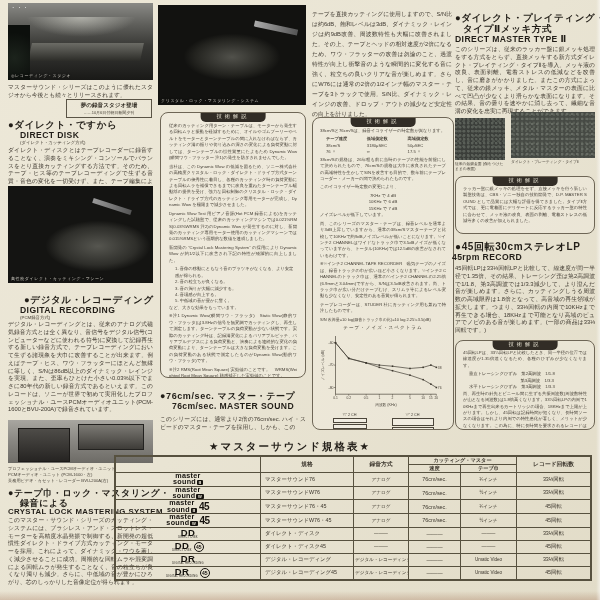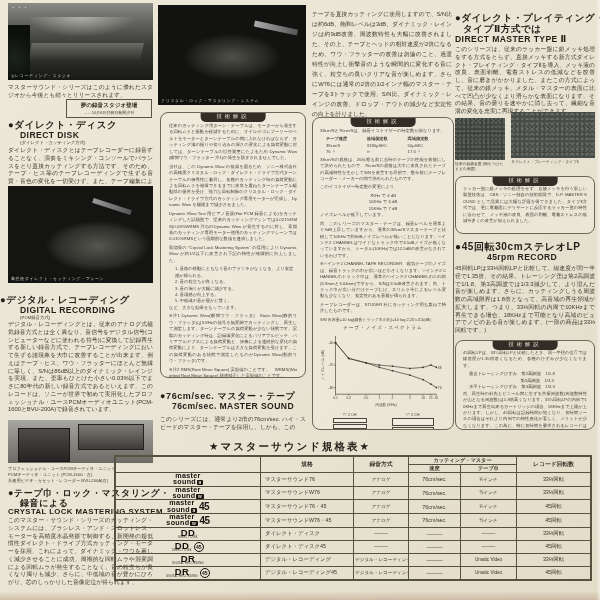--- a/index.html
+++ b/index.html
@@ -53,31 +53,31 @@
     <span class="pcap">◎レコーディング・スタジオ</span>
   </div>
 
   <div class="abs body-txt" style="left:8px;top:84px;width:145px">マスターサウンド・シリーズはこのように優れたスタジオから今後とも続々とリリースされます。</div>
 
   <div class="abs news" style="left:66px;top:99px;width:86px">
     <div style="font-size:5.6px;font-weight:bold;color:#332e25">夢の録音スタジオ登場</div>
     <div style="font-size:4px;color:#4a443a">……10月6日付朝日新聞夕刊</div>
   </div>
 
-  <div class="abs h-jp" style="left:8px;top:119px">●ダイレクト・ディスク</div>
+  <div class="abs h-jp" style="left:8px;top:119px">●ダイレクト・ですから</div>
   <div class="abs h-en" style="left:20px;top:130px">DIRECT DISK</div>
   <div class="abs h-sub" style="left:20px;top:140px">(ダイレクト・カッティング方式)</div>
   <div class="abs body-txt" style="left:8px;top:147px;width:145px">ダイレクト・ディスクとはテープレコーダーに録音することなく、演奏をミキシング・コンソールでバランスをとり直接カッティングする方法です。そのため、テープ・ヒス等のテープレコーディングで生ずる音質・音色の変化を一切受けず、また、テープ編集によらない生の音楽をそのまま再現します。</div>
 
   <div class="photo" style="left:8px;top:186px;width:145px;height:97px;background:radial-gradient(ellipse 70px 34px at 62% 62%,#565650 0%,#2e2e2a 55%,#141412 75%),linear-gradient(180deg,#3a3a36,#101010)">
     <div class="abs" style="left:84px;top:18px;width:40px;height:5px;background:linear-gradient(90deg,#999,#555);transform:rotate(18deg)"></div>
     <span class="pcap">高性能ダイレクト・カッティング・マシーン</span>
   </div>
 
-  <div class="abs h-jp" style="left:0;top:294px">●デジタル・レコーディング</div>
+  <div class="abs h-jp" style="left:24px;top:294px">●デジタル・レコーディング</div>
   <div class="abs h-en" style="left:20px;top:305px">DIGITAL RECORDING</div>
   <div class="abs h-sub" style="left:20px;top:315px">(PCM録音方式)</div>
   <div class="abs body-txt" style="left:8px;top:321px;width:145px">デジタル・レコーディングとは、従来のアナログ式磁気録音方式とは全く異なり、音信号をデジタル信号(コンピューターなどに使われる符号)に変換して記録再生する新しい録音方式で、テープレコーディングにおいて生ずる諸現象を大巾に改善することが出来ます。例えばテープ・ヒス、ワウ・フラッターにほとんど無縁に等しく、S/Nは86dB以上のダイナミック・レインジを実現。また、歪率もひとけた小さい0.03%以下でまさに80年代の新しい録音方式であるといえます。このレコードは、ソニーが世界で初めて実用化したプロフェッショナル・ユースPCMオーディオユニット(PCM-1600とBVU-200A)で録音されています。</div>
 
   <div class="photo" style="left:8px;top:420px;width:145px;height:43px;background:linear-gradient(180deg,#a8a6a0 0%,#8b8984 45%,#6d6b66 100%)">
     <div class="abs" style="left:10px;top:8px;width:52px;height:34px;background:linear-gradient(180deg,#4e4c48,#262422);border:1px solid #1c1a18"></div>
     <div class="abs" style="left:70px;top:4px;width:66px;height:26px;background:linear-gradient(180deg,#7c7a74,#3e3c38);border:1px solid #232220"></div>
   </div>
   <div class="abs rep-lines" style="left:8px;top:466px;width:145px;font-size:4.2px;line-height:1.45;color:#49433a">
       <div>プロフェッショナル・ユースPCMオーディオ・ユニット</div>
@@ -216,37 +216,37 @@
       <div>
         <div class="dimcap">½″ 2 CH</div>
         <div class="trk" style="width:42px;height:8px;margin:1px 0"></div>
         <div class="trk" style="width:42px;height:8px"></div>
       </div>
     </div>
 
   </div>
 
   <div class="abs h-jp" style="left:455px;top:12px">●ダイレクト・プレイティング・</div>
-  <div class="abs h-jp" style="left:463px;top:23px">タイプⅡ方式では</div>
+  <div class="abs h-jp" style="left:463px;top:23px">タイプⅡメッキ方式</div>
   <div class="abs h-en" style="left:455px;top:34px">DIRECT MASTER TYPE Ⅱ</div>
   <div class="abs body-txt" style="left:455px;top:46px;width:140px">このシリーズは、従来のラッカー盤に銀メッキ処理をする方式をとらず、直接メッキする新方式ダイレクト・プレイティング・タイプⅡを導入。メッキ液の改良、表面剥離、電着ストレスの低減などを改善し、音に磨きがかかりました。またこの方式によって、従来の銀メッキ、メタル・マスターの表面に比べて凹凸が少なくより滑らかな表面になります。その結果、音の曇りを速やかに消し去って、繊細な音溝の変化を忠実に再現することができます。</div>
 
   <div class="photo" style="left:455px;top:118px;width:50px;height:42px;background:radial-gradient(circle at 30% 30%,#5a5f58 1px,transparent 1.6px),radial-gradient(circle at 70% 65%,#525750 1px,transparent 1.6px),#3b3e3a;background-size:4px 4px,5px 5px,auto"></div>
   <div class="abs" style="left:455px;top:162px;width:50px;font-size:3.8px;line-height:1.4;color:#49433a">従来の銀鍍金面 (傷をつけたままの表面)</div>
 
   <div class="photo" style="left:511px;top:112px;width:84px;height:46px;background:radial-gradient(circle at 25% 40%,#676c64 1px,transparent 1.6px),radial-gradient(circle at 75% 70%,#585d55 1px,transparent 1.6px),#464a44;background-size:5px 5px,4px 4px,auto"></div>
   <div class="abs" style="left:511px;top:160px;width:84px;font-size:3.8px;line-height:1.4;color:#49433a">ダイレクト・プレーティング・タイプⅡ</div>
 
   <div class="techbox" style="left:455px;top:176px;width:140px;height:58px;padding:9px 7px 3px">
     <span class="pill">技術解説</span>
     <div class="tt">ラッカー盤に銀メッキの処理をせず、直接メッキを行う新しい製盤技術は、CBS・ソニー独自の技術開発で、D.P. MASTER SOUND として品質には大幅な評価を得てきました。タイプⅡ方式では、更に電着面にデリケートに反応するラッカー盤の特性に合わせて、メッキ液の改良、表面の剥離、電着ストレスの低減等多くの改善が加えられました。</div>
   </div>
 
   <div class="abs h-jp" style="left:455px;top:240px;font-size:10px">●45回転30cmステレオLP</div>
-  <div class="abs h-en" style="left:487px;top:252px">45rpm  RECORD</div>
+  <div class="abs h-en" style="left:452px;top:252px">45rpm  RECORD</div>
   <div class="abs body-txt" style="left:455px;top:265px;width:140px">45回転LPは33⅓回転LPと比較して、線速度が同一半径で1.35倍、その結果、トレーシング歪は第2高調波で1/1.8、第3高調波では1/3.3減少して、より澄んだ音が楽しめます。さらに、カッティングしうる周波数の高域限界は1.8倍となって、高音域の再生領域が拡大します。つまり、33⅓回転の内周で10KHzまで再生できる場合、18KHzまで可能となり高域のピュアでノビのある音が楽しめます。(一部の商品は33⅓回転です。)</div>
 
   <div class="techbox" style="left:455px;top:340px;width:140px;height:90px;padding:9px 7px 3px">
     <span class="pill">技術解説</span>
     <div class="tt">45回転LPは、33⅓回転LPと比較したとき、同一半径の位置では線速度が1.35倍速くなるため、各種のひずみが少なくなります。</div>
     <div class="tt-c rep-ind">
         <div>垂直トレーシングひずみ　第2高調波　1/1.8</div>
         <div>　　　　　　　　　　　　第3高調波　1/3.3</div>
         <div>水平トレーシングひずみ　第3高調波　1/3.3</div>
       </div>

